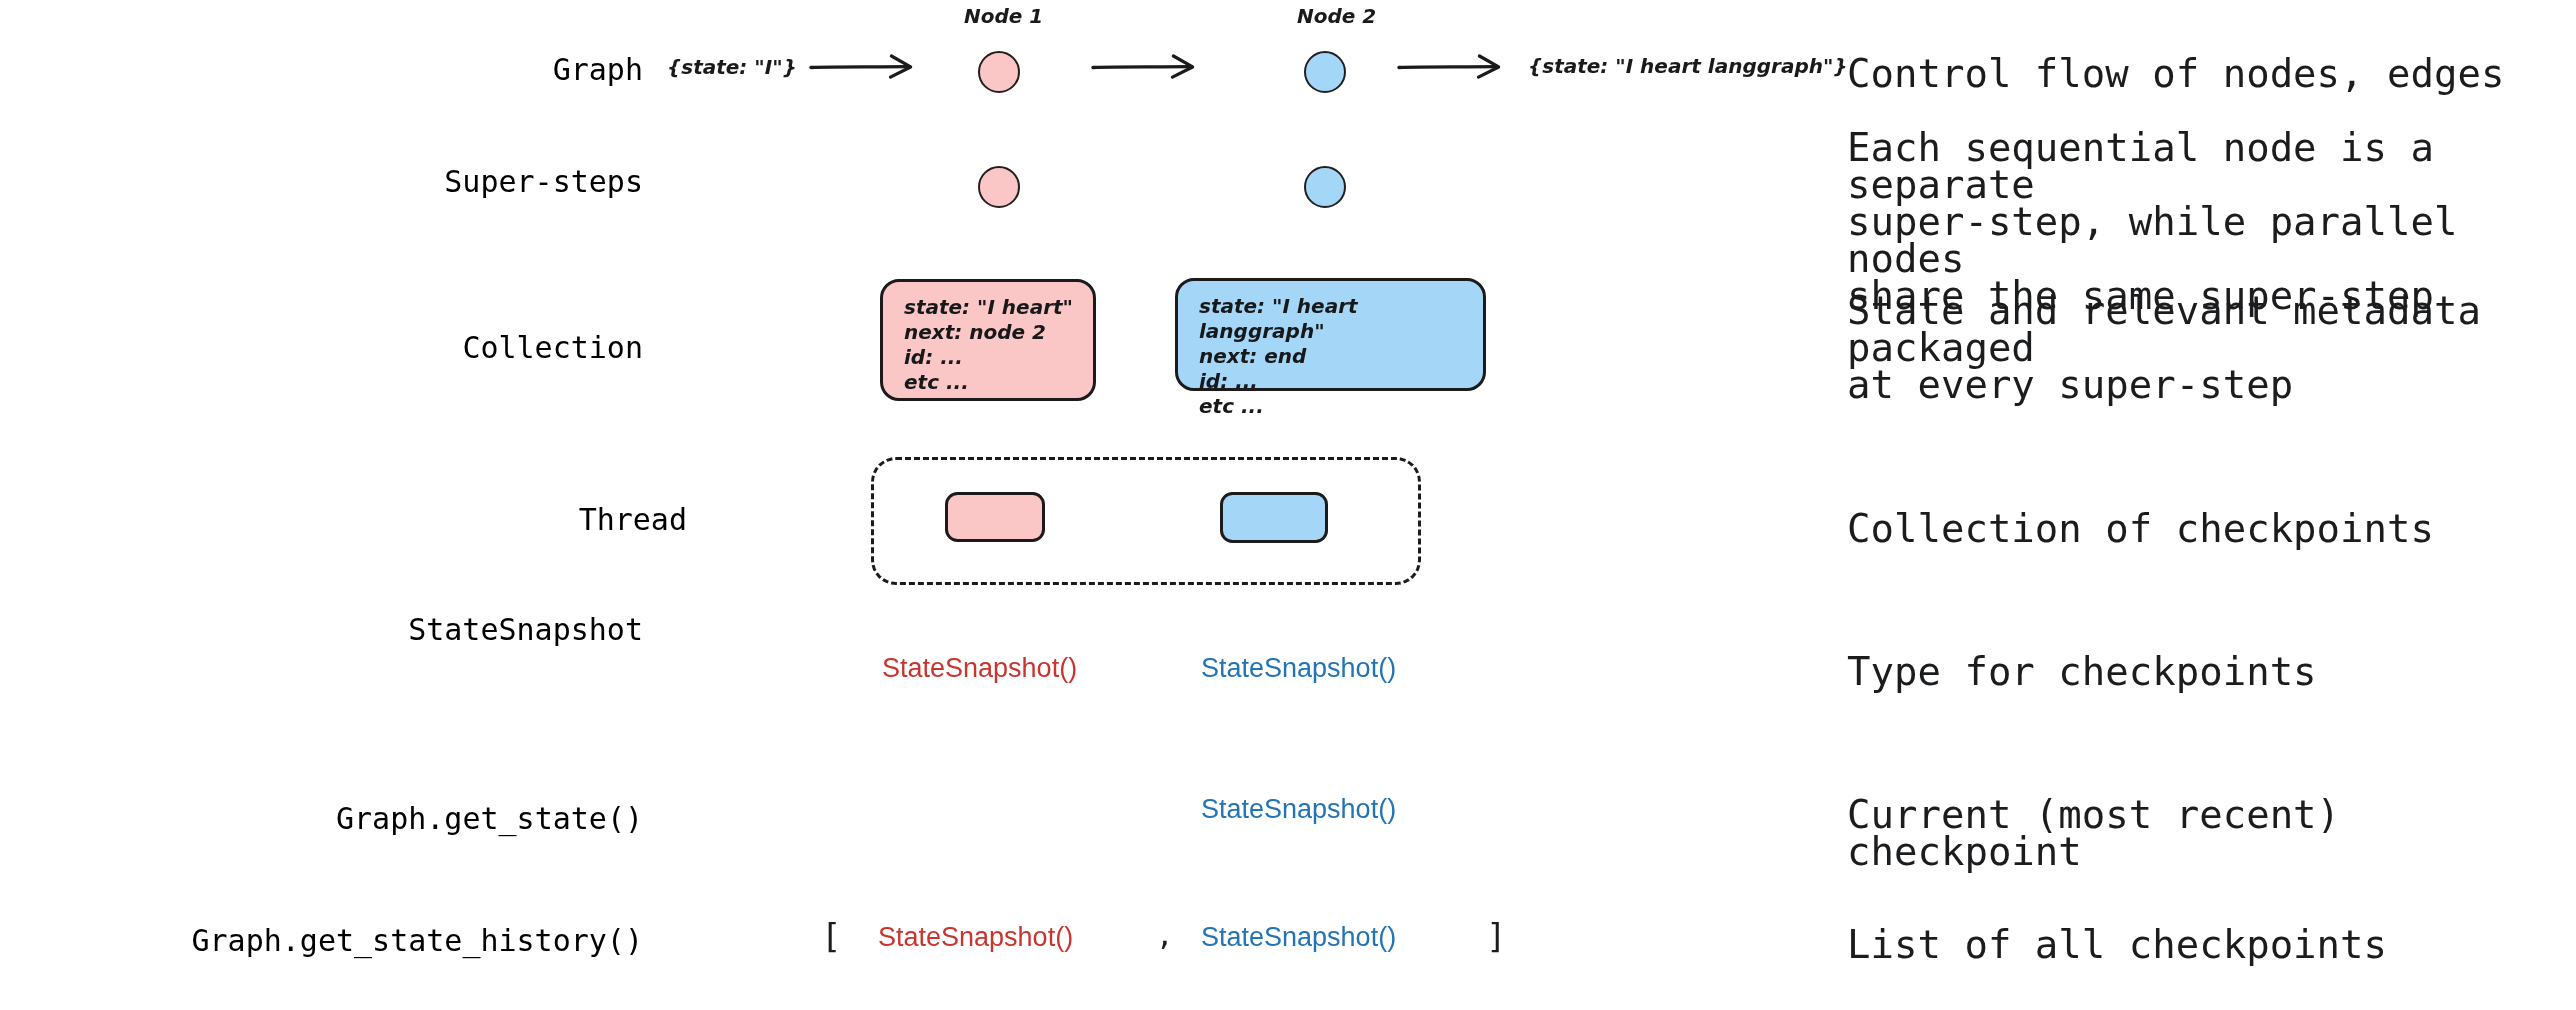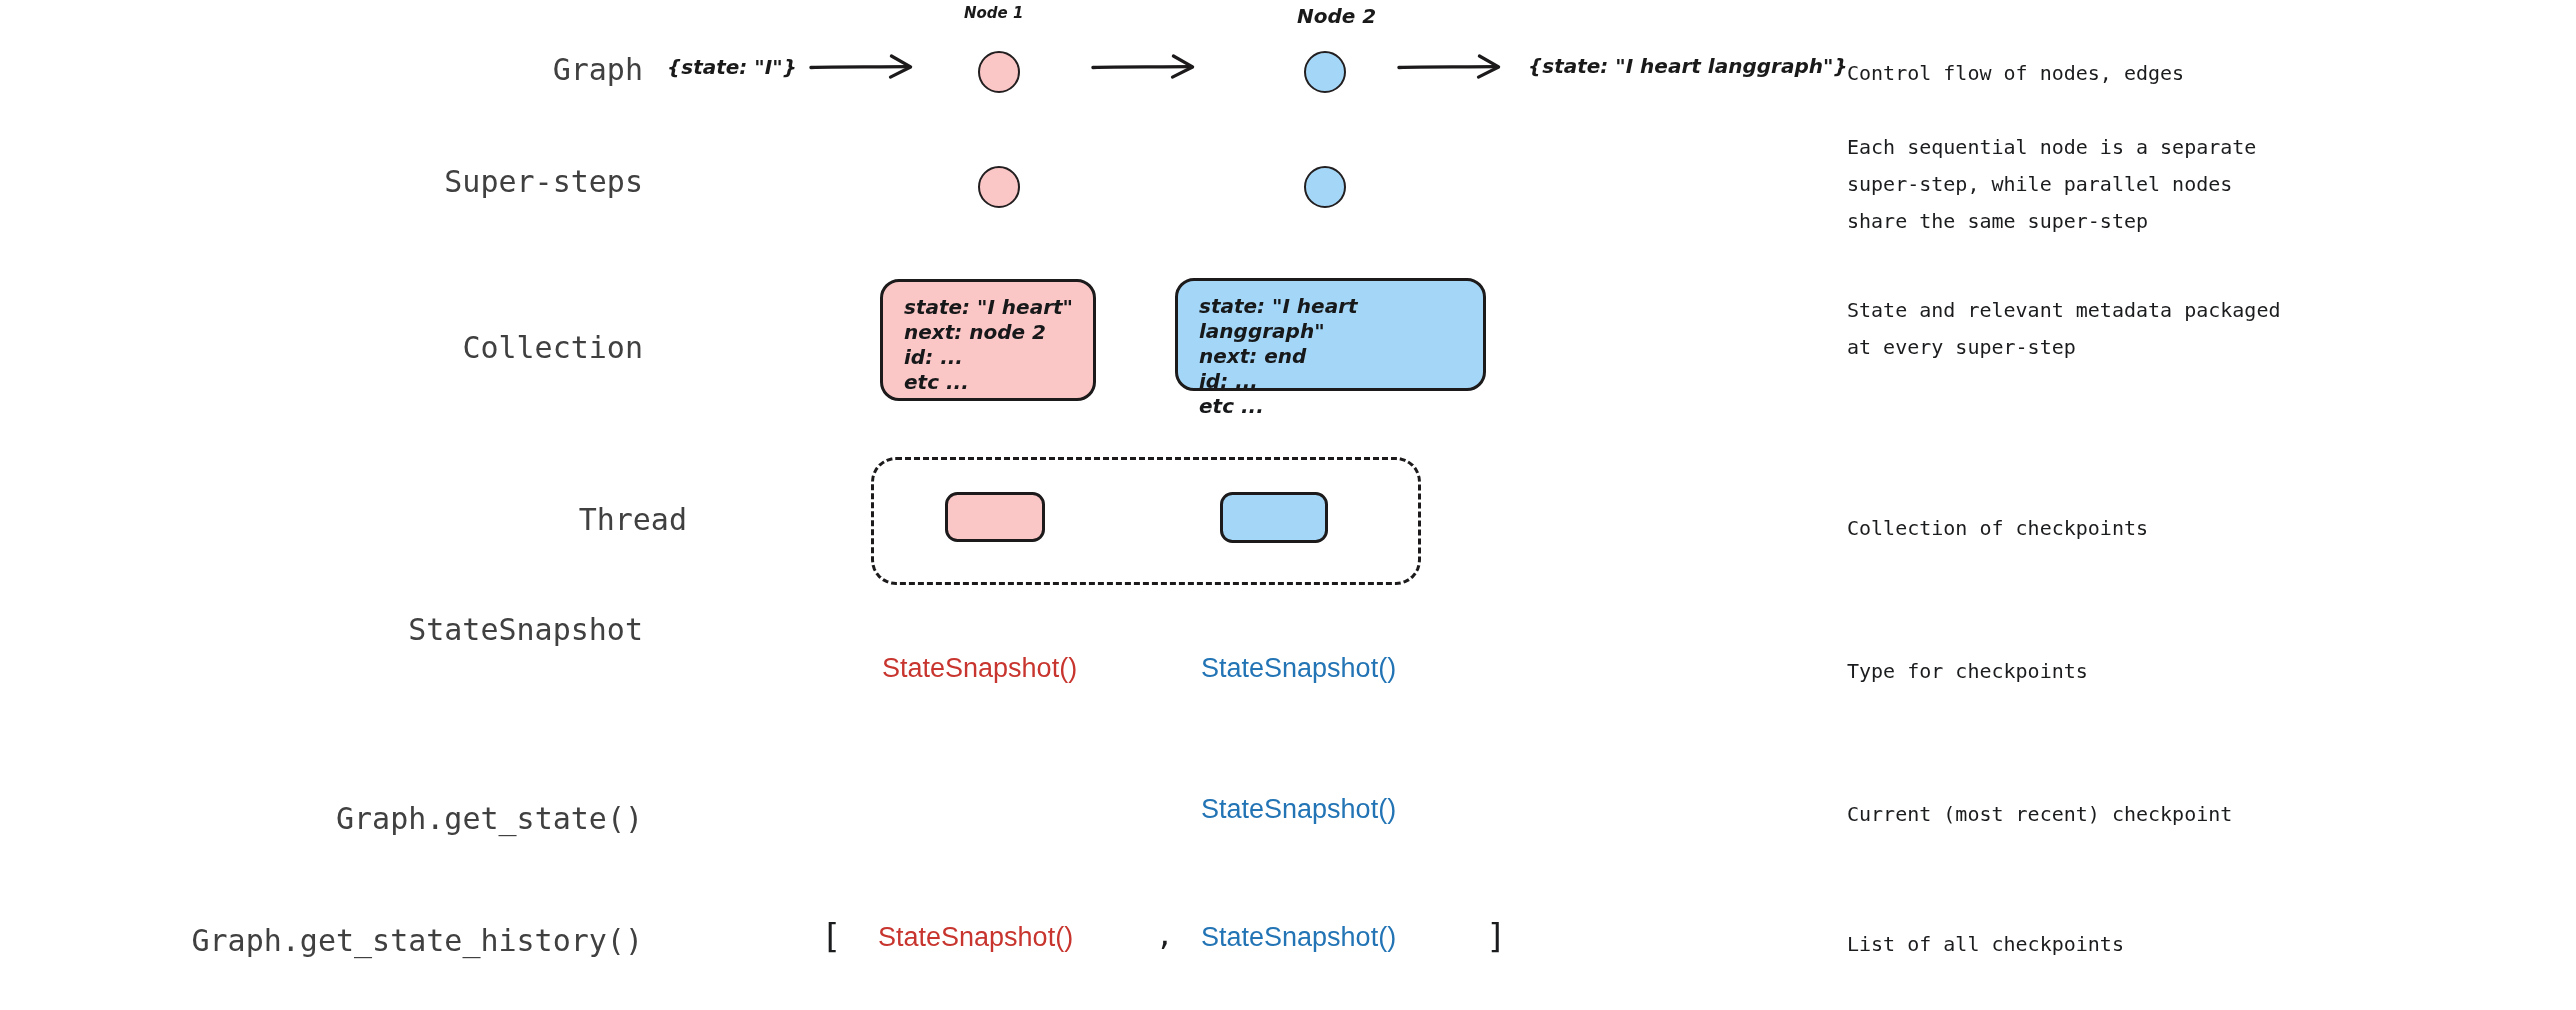--- a/index.html
+++ b/index.html
@@ -12,31 +12,31 @@
     position: relative; overflow: hidden;
     font-family: "DejaVu Sans Mono", monospace;
     color: #17181a;
   }
   .label-col {
     position: absolute;
     left: 0; width: 643px;
     text-align: right;
     font-family: "DejaVu Sans Mono", monospace;
     font-size: 30px;
-    color: #404040;
+    color: #000000;
     white-space: nowrap;
     line-height: 1;
   }
 
   
   .desc-col {
     position: absolute;
     left: 1847px; width: 727px;
     font-family: "DejaVu Sans Mono", monospace;
-    font-size: 20px;
+    font-size: 39px;
     line-height: 37px;
     color: #1b1c1e;
     white-space: pre-line;
   }
 
   
   .hand {
     font-family: "DejaVu Sans", sans-serif;
     font-style: italic;
     font-weight: 600;
@@ -124,21 +124,21 @@
 
 <div class="label-col" style="top:926px;"><span>Graph.get_state_history()</span></div>
 
 <div class="hand" style="position:absolute; left:667px; top:56px; font-size:20px;">{state: "I"}</div>
 
 <svg class="arrow-svg" style="left:809px; top:53px;" width="115" height="29" viewBox="0 0 120 30">
   <path d="M2,15 C30,13.8 70,14.6 104,14.2" stroke="#1c1a1b" stroke-width="3.4" fill="none" stroke-linecap="round"></path>
   <path d="M86,3 L106,14.4 L85,25" stroke="#1c1a1b" stroke-width="3.4" fill="none" stroke-linecap="round" stroke-linejoin="round"></path>
 </svg>
 
-<div class="hand" style="position:absolute; left:964px; top:4.8px; font-size:15px;">Node 1</div>
+<div class="hand" style="position:absolute; left:964px; top:4.8px; font-size:20px;">Node 1</div>
 
 <div class="node-circle pink-fill" style="left:978px; top:51px;"></div>
 
 <svg class="arrow-svg" style="left:1091px; top:53px;" width="115" height="29" viewBox="0 0 120 30">
   <path d="M2,15 C30,13.8 70,14.6 104,14.2" stroke="#1c1a1b" stroke-width="3.4" fill="none" stroke-linecap="round"></path>
   <path d="M86,3 L106,14.4 L85,25" stroke="#1c1a1b" stroke-width="3.4" fill="none" stroke-linecap="round" stroke-linejoin="round"></path>
 </svg>
 
 <div class="hand" style="position:absolute; left:1297px; top:4.8px; font-size:20px;">Node 2</div>
 

